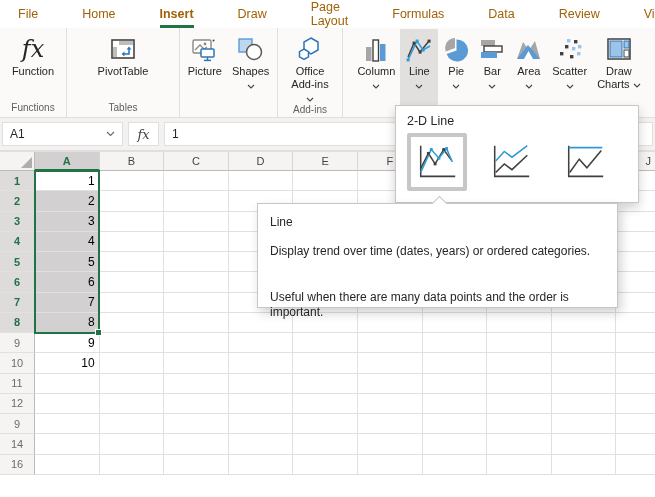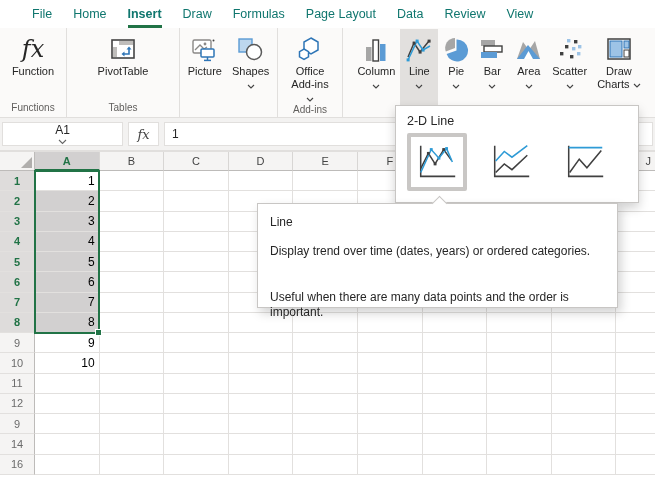--- a/index.html
+++ b/index.html
@@ -1,22 +1,22 @@
 <!DOCTYPE html>
 <html><head>
 <meta charset="utf-8">
 <style>
   * { margin:0; padding:0; box-sizing:border-box; }
   html,body { width:655px; height:497px; overflow:hidden; background:#fff;
     font-family:"Liberation Sans", sans-serif; }
   .app { position:relative; width:655px; height:497px; overflow:hidden; background:#fff; }
 
   
-  .menubar { height:28px; display:flex; align-items:stretch; padding-left:32px; gap:21px;
-    background:#fff; font-size:12.5px; color:#0f766e; }
+  .menubar { height:28px; display:flex; align-items:stretch; padding-left:18px; gap:44px;
+    background:#fff; font-size:12.5px; color:#a16207; }
   .menu-tab { display:flex; align-items:center; border-bottom:3px solid transparent; padding-top:3px; cursor:default; }
   .menu-tab.active { font-weight:bold; border-bottom-color:#217346; }
 
   
   .ribbon { position:relative; height:90px; background:#FBFAF9; border-bottom:1px solid #E1DFDD; display:flex; }
   .rgroup { display:flex; flex-direction:column; border-right:1px solid #E1DFDD; }
   .g-functions { width:67px; } .g-tables { width:113px; } .g-illustrations { width:98px; }
   .g-addins { width:65px; } .g-charts { flex:1; border-right:none; }
   .rgroup-content { flex:1; display:flex; justify-content:center; align-items:stretch; padding:1px 2px 0; }
   .rgroup-label { height:17px; text-align:center; font-size:10px; color:#605E5C; line-height:15px; }
@@ -25,21 +25,21 @@
   .rbtn .lbl { font-size:11px; color:#262626; line-height:13px; text-align:center; white-space:nowrap; }
   .rbtn .chev { height:11px; display:flex; align-items:flex-end; }
   .rbtn.active { background:#E2E0DE; }
   .fx-glyph { font-family:"DejaVu Serif", serif; font-style:italic; font-size:24px; color:#262626; }
   .charts-row { display:flex; align-items:stretch; }
 
   
   .fbar { height:34px; background:#F3F2F1; display:flex; align-items:center; padding:0 2px; gap:5px;
     border-bottom:2px solid #E1DFDD; }
   .namebox { width:121px; height:24px; background:#fff; border:1px solid #E1DFDD; display:flex;
-    align-items:center; padding:0 7px; font-size:12px; color:#262626;flex-direction:column; }
+    align-items:center; padding:0 7px; font-size:12px; color:#262626; }
   .namebox .nb-text { flex:1; }
   .fxbox { width:31px; height:24px; background:#fff; border:1px solid #E1DFDD; display:flex;
     align-items:center; justify-content:center; font-family:"DejaVu Serif", serif; font-style:italic;
     font-size:13px; color:#444; }
   .finput { flex:1; height:24px; background:#fff; border:1px solid #E1DFDD; font-size:12px;
     color:#262626; display:flex; align-items:center; padding:0 7px; }
 
   
   .grid { position:relative; height:343px; background:#fff; overflow:hidden; }
   .gheader { display:flex; height:19px; }
@@ -83,22 +83,22 @@
 </head>
 <body>
 
 <div class="app">
 
   <div class="menubar">
     <div class="menu-tab">File</div>
     <div class="menu-tab">Home</div>
     <div class="menu-tab active">Insert</div>
     <div class="menu-tab">Draw</div>
+    <div class="menu-tab">Page Layout</div>
     <div class="menu-tab">Formulas</div>
-    <div class="menu-tab">Page Layout</div>
     <div class="menu-tab">Data</div>
     <div class="menu-tab">Review</div>
     <div class="menu-tab">View</div>
   </div>
 
   <div class="ribbon">
 
     <div class="rgroup g-functions">
       <div class="rgroup-content">
         <div class="rbtn">

